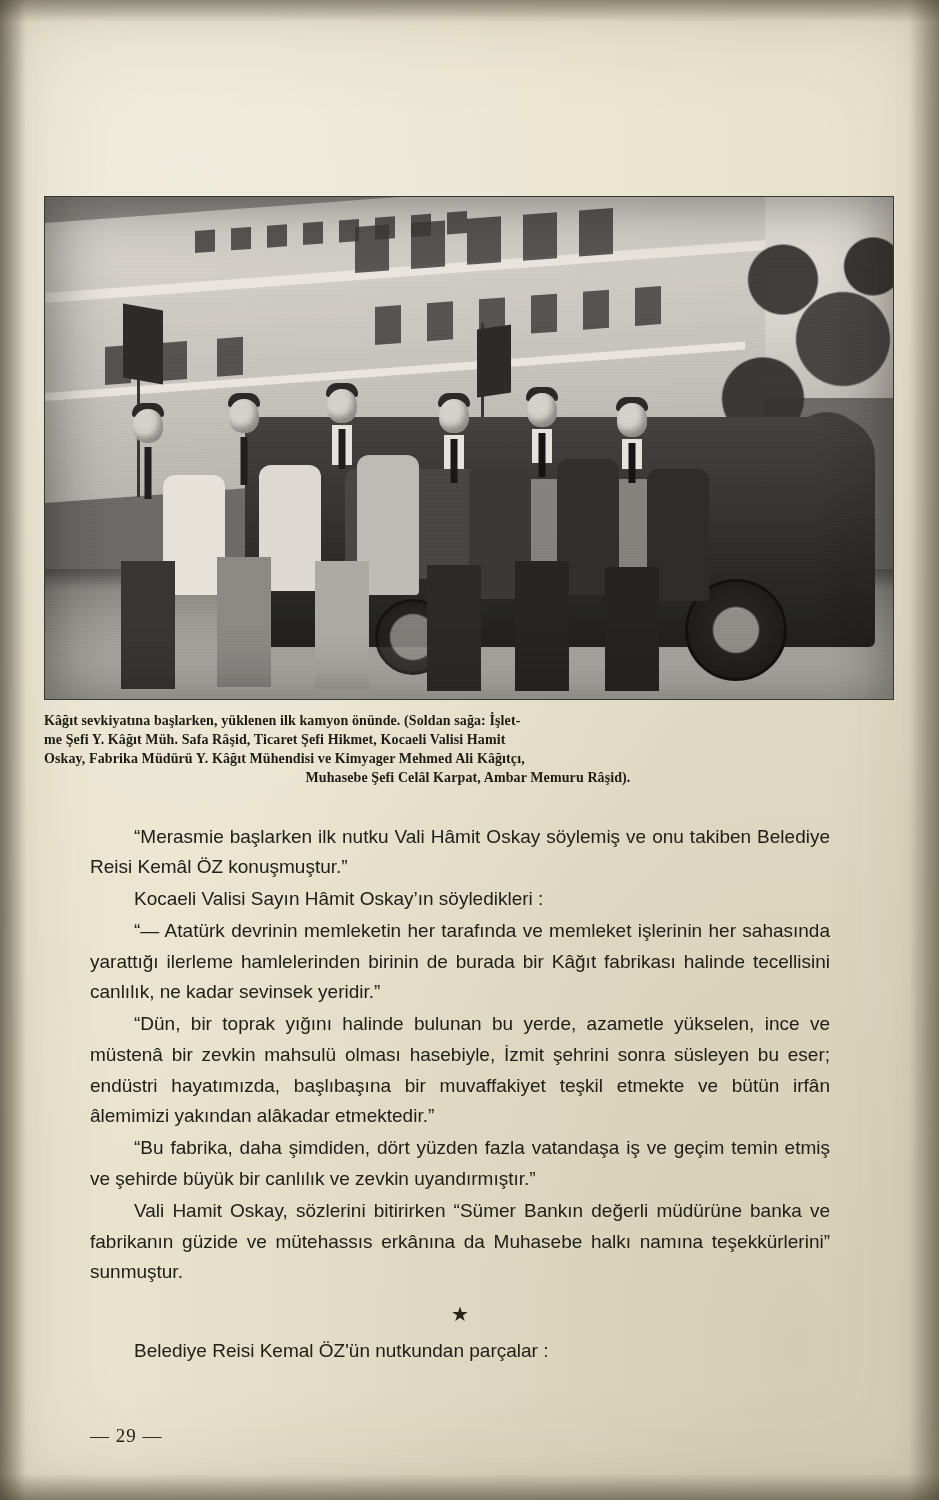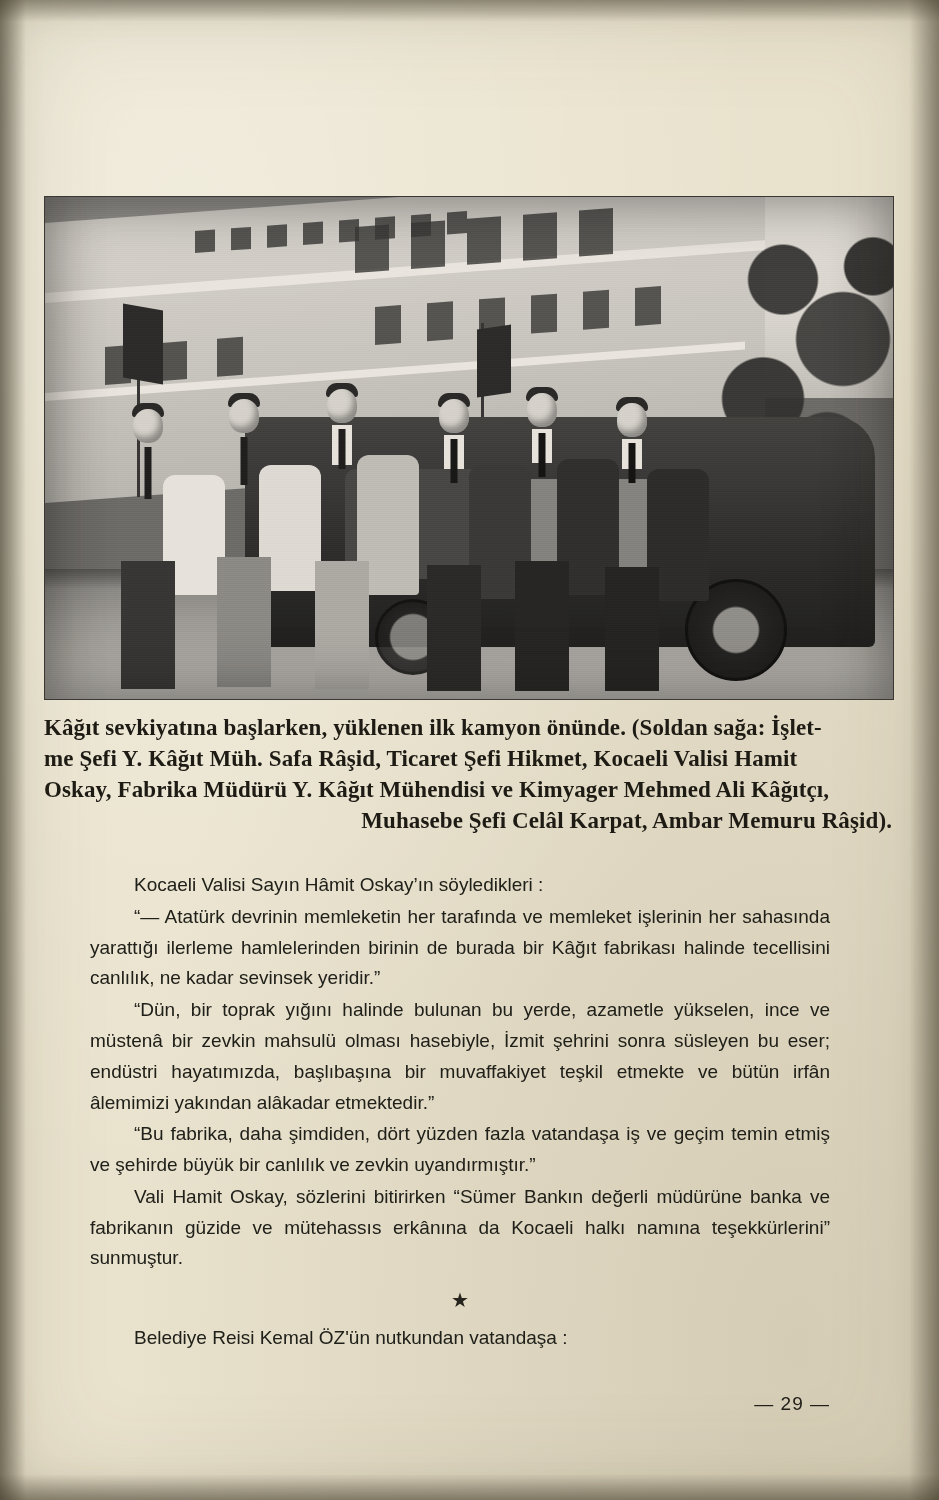--- a/index.html
+++ b/index.html
@@ -256,27 +256,27 @@
     pointer-events: none;
     box-shadow: inset 0 0 60px rgba(30,28,20,0.55);
   }
 
   
   .caption {
     margin-top: 12px;
     width: 848px;
     font-family: "Liberation Serif", serif;
     font-weight: bold;
-    font-size: 23px;
+    font-size: 14px;
     line-height: 1.35;
     color: #1d1b14;
     letter-spacing: .1px;
   }
   .caption .line { display: block; }
-  .caption .line.center { text-align: right; }
+  .caption .line.center { text-align: center; }
 
   
   .body {
     margin-top: 34px;
     width: 740px;
     margin-left: 46px;
     font-family: "Liberation Sans", sans-serif;
     font-size: 19px;
     line-height: 1.62;
     color: #20201a;
@@ -289,23 +289,23 @@
 
   .star {
     text-align: center;
     font-size: 20px;
     color: #26241c;
     margin: 10px 0 6px 0;
     letter-spacing: 0;
   }
 
   .folio {
-    margin-top: 36px;
-    text-align: right;
-    font-family: Liberation Sans, sans-serif;
+    margin-top: 54px;
+    text-align: left;
+    font-family: Liberation Serif, serif;
     font-size: 19px;
     color: #23211a;
     letter-spacing: 1px;
   }
 </style>
 </head>
 <body>
 
 <div class="page">
 
@@ -431,27 +431,28 @@
     </div>
 
     <div class="caption">
       <span class="line">Kâğıt sevkiyatına başlarken, yüklenen ilk kamyon önünde. (Soldan sağa: İşlet-</span>
       <span class="line">me Şefi Y. Kâğıt Müh. Safa Râşid, Ticaret Şefi Hikmet, Kocaeli Valisi Hamit</span>
       <span class="line">Oskay, Fabrika Müdürü Y. Kâğıt Mühendisi ve Kimyager Mehmed Ali Kâğıtçı,</span>
       <span class="line center">Muhasebe Şefi Celâl Karpat, Ambar Memuru Râşid).</span>
     </div>
 
     <div class="body">
+      <p>“Merasmie başlarken ilk nutku Vali Hâmit Oskay söylemiş ve onu takiben Belediye Reisi Kemâl ÖZ konuşmuştur.”</p>
       <p>Kocaeli Valisi Sayın Hâmit Oskay’ın söyledikleri :</p>
       <p>“— Atatürk devrinin memleketin her tarafında ve memleket işlerinin her sahasında yarattığı ilerleme hamlelerinden birinin de burada bir Kâğıt fabrikası halinde tecellisini canlılık, ne kadar sevinsek yeridir.”</p>
       <p>“Dün, bir toprak yığını halinde bulunan bu yerde, azametle yükselen, ince ve müstenâ bir zevkin mahsulü olması hasebiyle, İzmit şehrini sonra süsleyen bu eser; endüstri hayatımızda, başlıbaşına bir muvaffakiyet teşkil etmekte ve bütün irfân âlemimizi yakından alâkadar etmektedir.”</p>
       <p>“Bu fabrika, daha şimdiden, dört yüzden fazla vatandaşa iş ve geçim temin etmiş ve şehirde büyük bir canlılık ve zevkin uyandırmıştır.”</p>
-      <p>Vali Hamit Oskay, sözlerini bitirirken “Sümer Bankın değerli müdürüne banka ve fabrikanın güzide ve mütehassıs erkânına da Kocaeli halkı namına teşekkürlerini” sunmuştur.</p>
+      <p>Vali Hamit Oskay, sözlerini bitirirken “Sümer Bankın değerli müdürüne banka ve fabrikanın güzide ve mütehassıs erkânına da Muhasebe halkı namına teşekkürlerini” sunmuştur.</p>
 
       <div class="star">★</div>
 
-      <p>Belediye Reisi Kemal ÖZ'ün nutkundan vatandaşa :</p>
+      <p>Belediye Reisi Kemal ÖZ'ün nutkundan parçalar :</p>
 
       <div class="folio">— 29 —</div>
     </div>
 
   </div>
 </div>
 
 </body></html>

